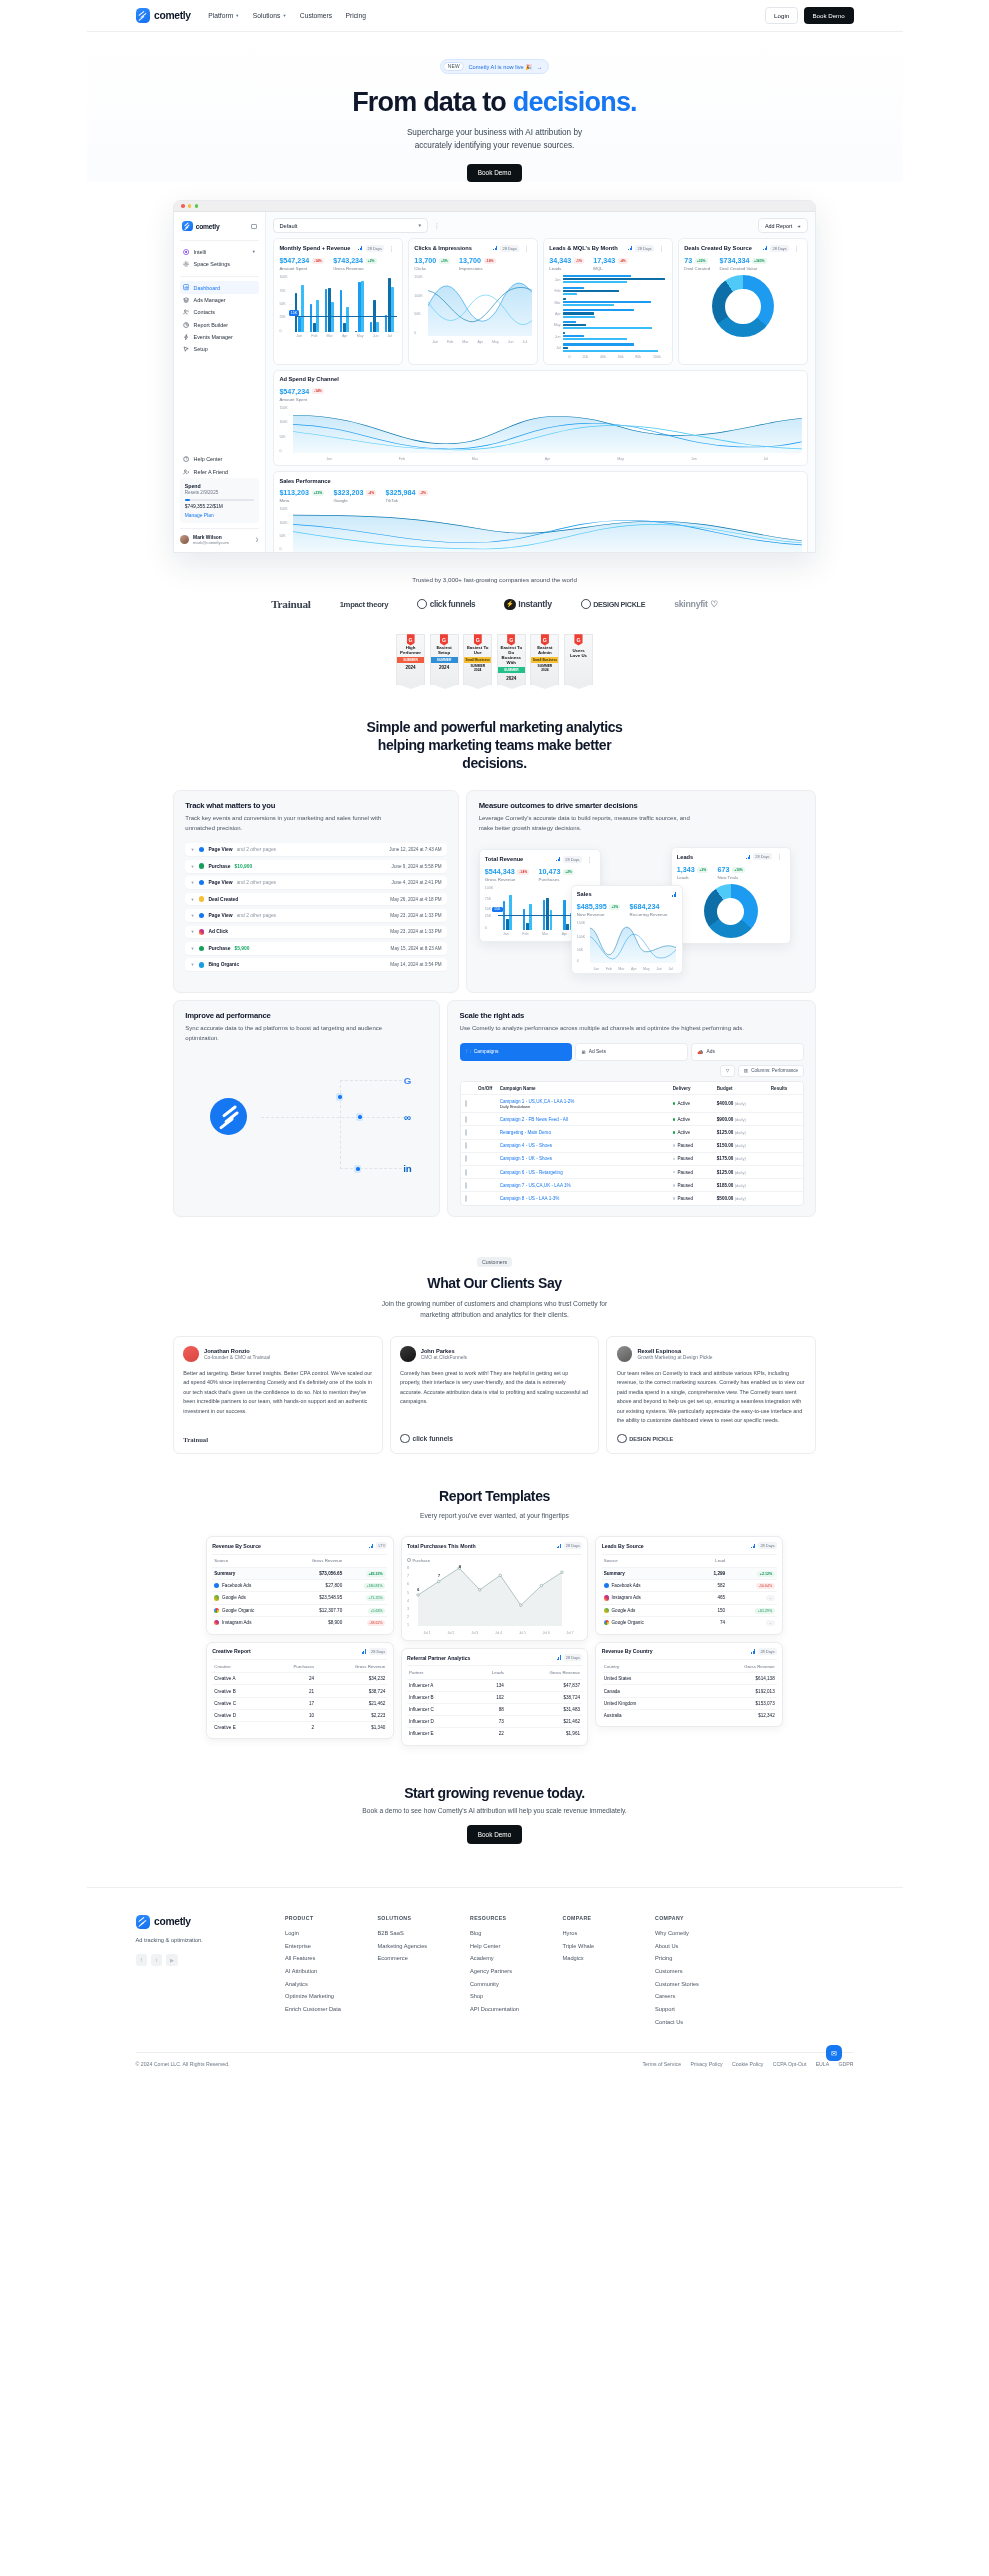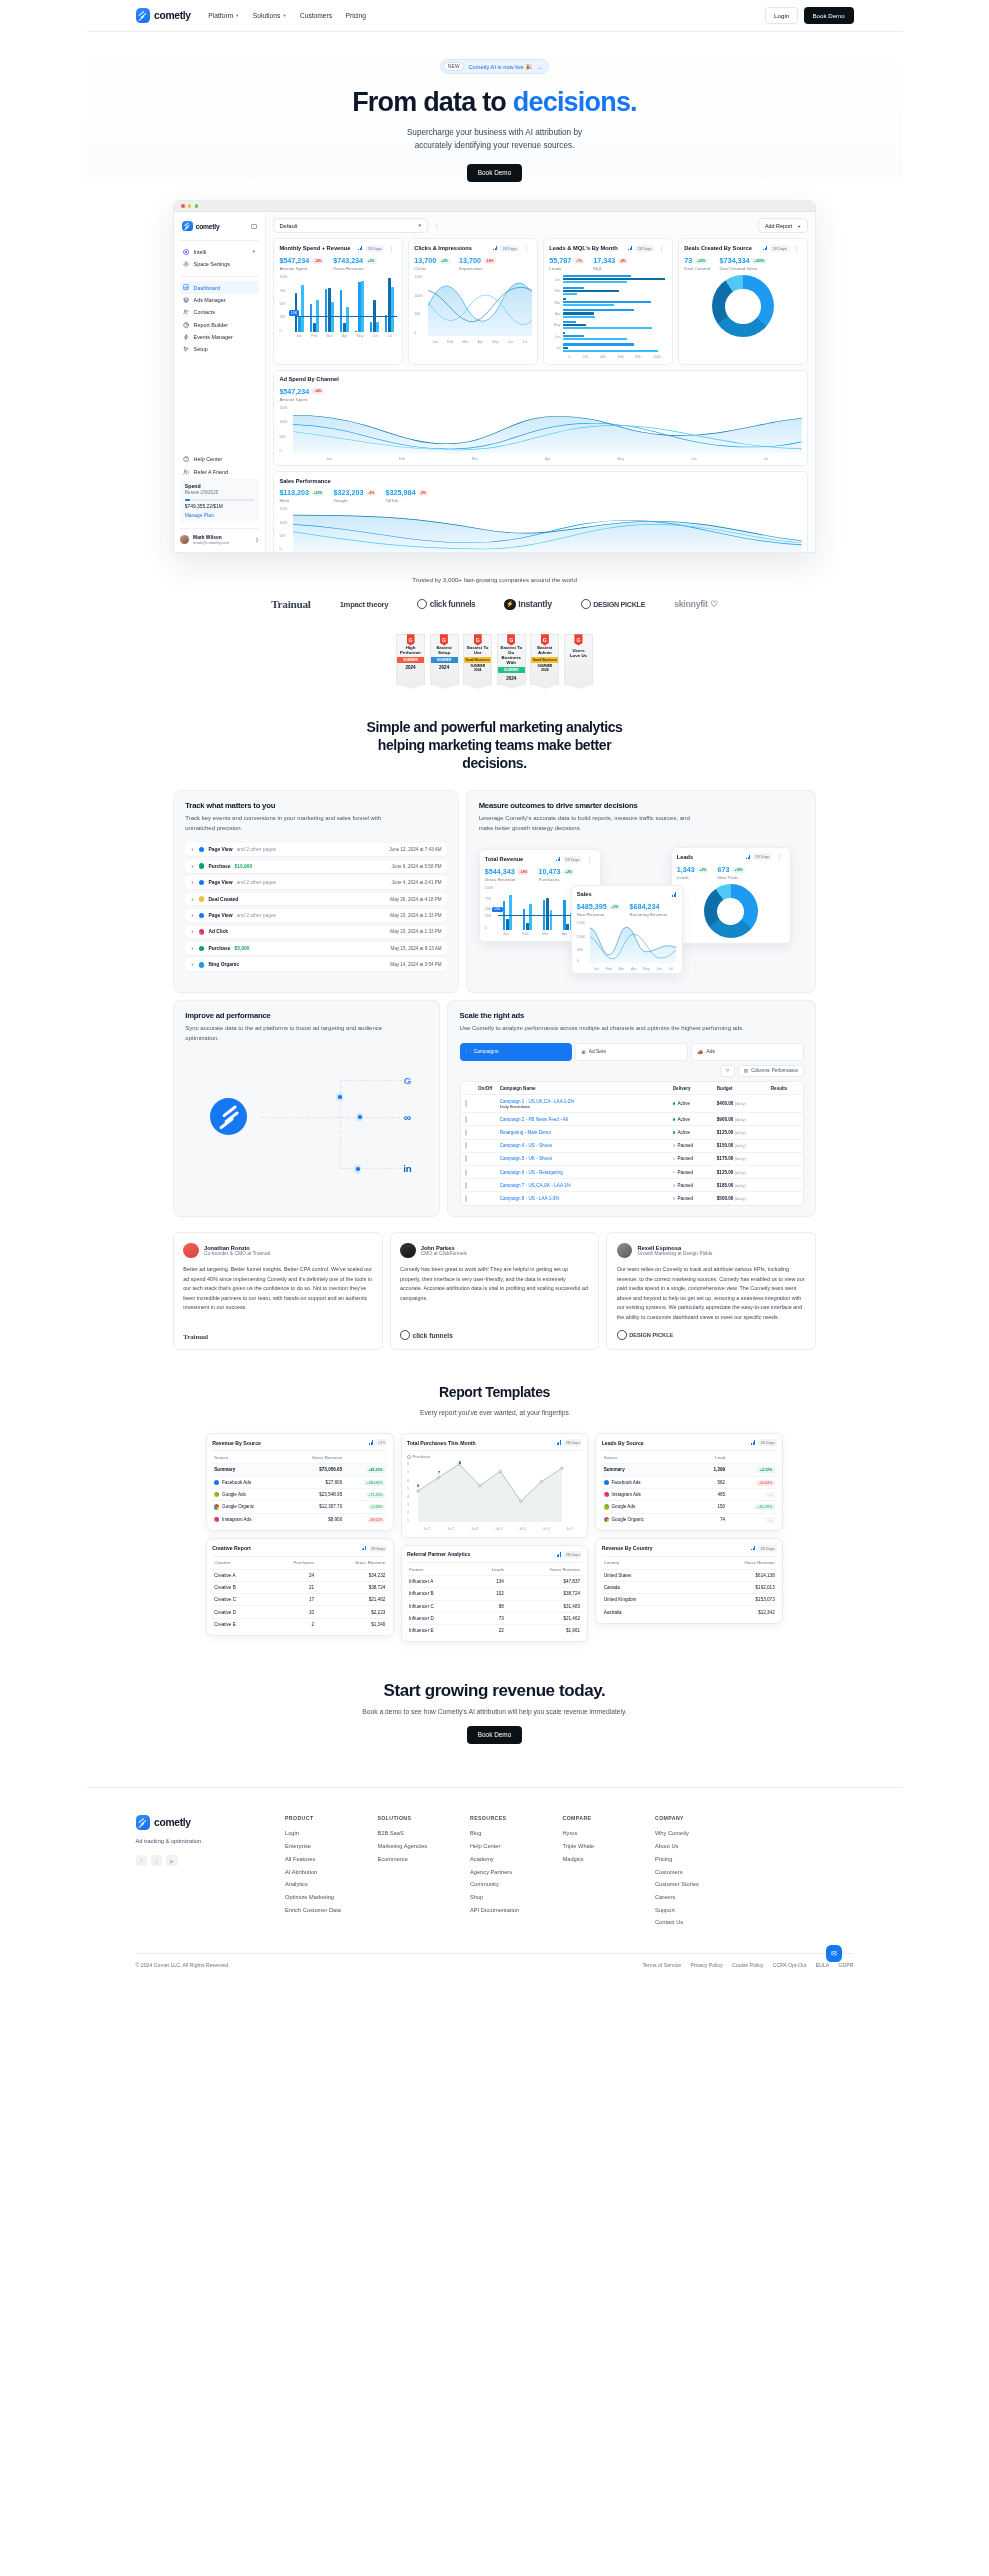--- a/index.html
+++ b/index.html
@@ -234,21 +234,21 @@
   .src{display:flex;align-items:center;gap:2.6px;}
   .si{width:5.2px;height:5.2px;border-radius:50%;flex:0 0 auto;}
   .si.fb{background:#1877f2}.si.ig{background:linear-gradient(45deg,#fdbb2d,#e1306c,#833ab4)}
   .si.ga{background:linear-gradient(45deg,#fbbc05,#34a853)}.si.go{background:conic-gradient(#ea4335 0 25%,#fbbc05 25% 50%,#34a853 50% 75%,#4285f4 75% 100%)}
   .pu{font-size:3.6px;background:#e8f8ef;color:#12915a;border-radius:3.6px;padding:1px 2.6px;white-space:nowrap;}
   .pd{font-size:3.6px;background:#fdeceb;color:#d4362c;border-radius:3.6px;padding:1px 2.6px;white-space:nowrap;}
   .pn{font-size:3.6px;background:#f4f5f7;color:#98a2b3;border-radius:3.6px;padding:1px 3.6px;}
 
   
   .cta-sec{text-align:center;padding:39px 0 43px;}
-  .cta-sec h2{font-size:17px;font-weight:700;letter-spacing:-0.4px;}
+  .cta-sec h2{font-size:14px;font-weight:700;letter-spacing:-0.4px;}
   .cta-sec p{font-size:6.7px;color:#46515f;margin-top:6.2px;}
 
   
   .footer{border-top:0.5px solid #eceef1;padding:27px 49px 0;display:flex;gap:15.5px;}
   .f-brand{width:134px;}
   .f-brand .row{display:flex;align-items:center;gap:4.1px;}
   .f-brand .tag{font-size:5.7px;color:#475467;margin-top:8.2px;}
   .socials{display:flex;gap:4.1px;margin-top:11.3px;}
   .soc{width:11.3px;height:11.3px;border-radius:3.1px;background:#f1f2f4;display:flex;align-items:center;justify-content:center;color:#b8bec6;font-size:5.2px;}
   .f-col{min-width:77px;}
@@ -583,21 +583,21 @@
                   <i style="height:1.5px"></i>
                   <i style="height:2.6px"></i>
                   <i style="height:4.6px"></i>
                 </span>
               <span class="chip">28 Days</span>
               <span class="kebab">⋮</span>
             </div>
             <div class="kpis">
               <div class="kpi">
                   <div class="v">
-                    <span>55,787</span>
+                    <span>34,343</span>
                     <span class="badge-dn">-1%</span>
                   </div>
                   <div class="l">Leads</div>
                 </div>
               <div class="kpi">
                   <div class="v">
                     <span>17,343</span>
                     <span class="badge-dn">-4%</span>
                   </div>
                   <div class="l">MQL</div>
@@ -1242,20 +1242,25 @@
                 </span>
               </span>
               <span class="td c-bud"><b>$500.00</b> <span class="sdim">(daily)</span></span>
               <span class="td c-res"></span>
             </div>
         </div>
       </div>
     </div>
   </div>
 
+  <div class="sec-head">
+    <span class="chip-lbl">Customers</span>
+    <h2 style="margin-top:7.2px">What Our Clients Say</h2>
+    <p><span>Join the growing number of customers and champions who trust Cometly for</span><br><span>marketing attribution and analytics for their clients.</span></p>
+  </div>
   <div class="tst-wrap">
     <div class="tst">
       <div class="tst-head">
           <span class="tav a"></span>
           <span>
             <span class="nm" style="display:block">Jonathan Ronzio</span>
             <span class="ro" style="display:block">Co-founder &amp; CMO at Trainual</span>
           </span>
         </div>
       <div class="qt">Better ad targeting. Better funnel insights. Better CPA control. We've scaled our ad spend 40% since implementing Cometly and it's definitely one of the tools in our tech stack that's given us the confidence to do so. Not to mention they've been incredible partners to our team, with hands-on support and an authentic investment in our success.</div>

